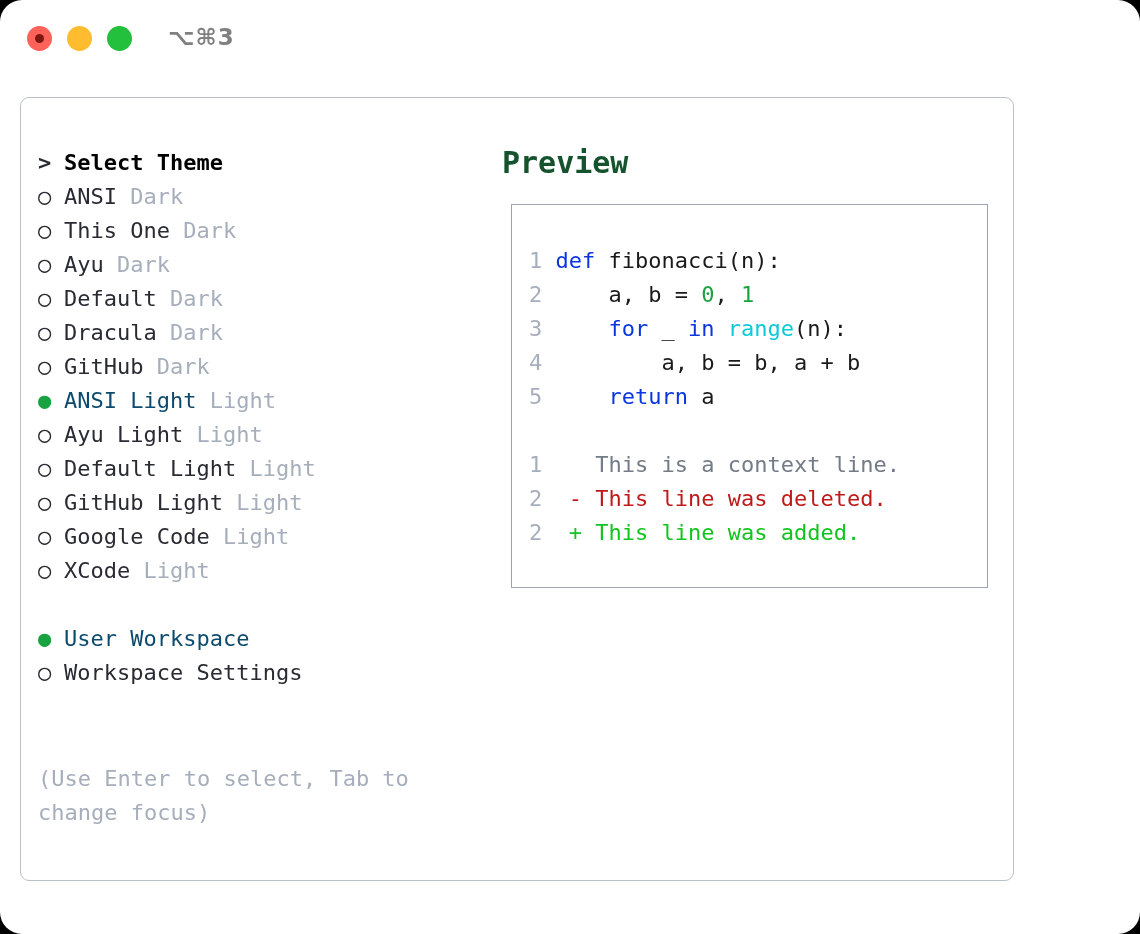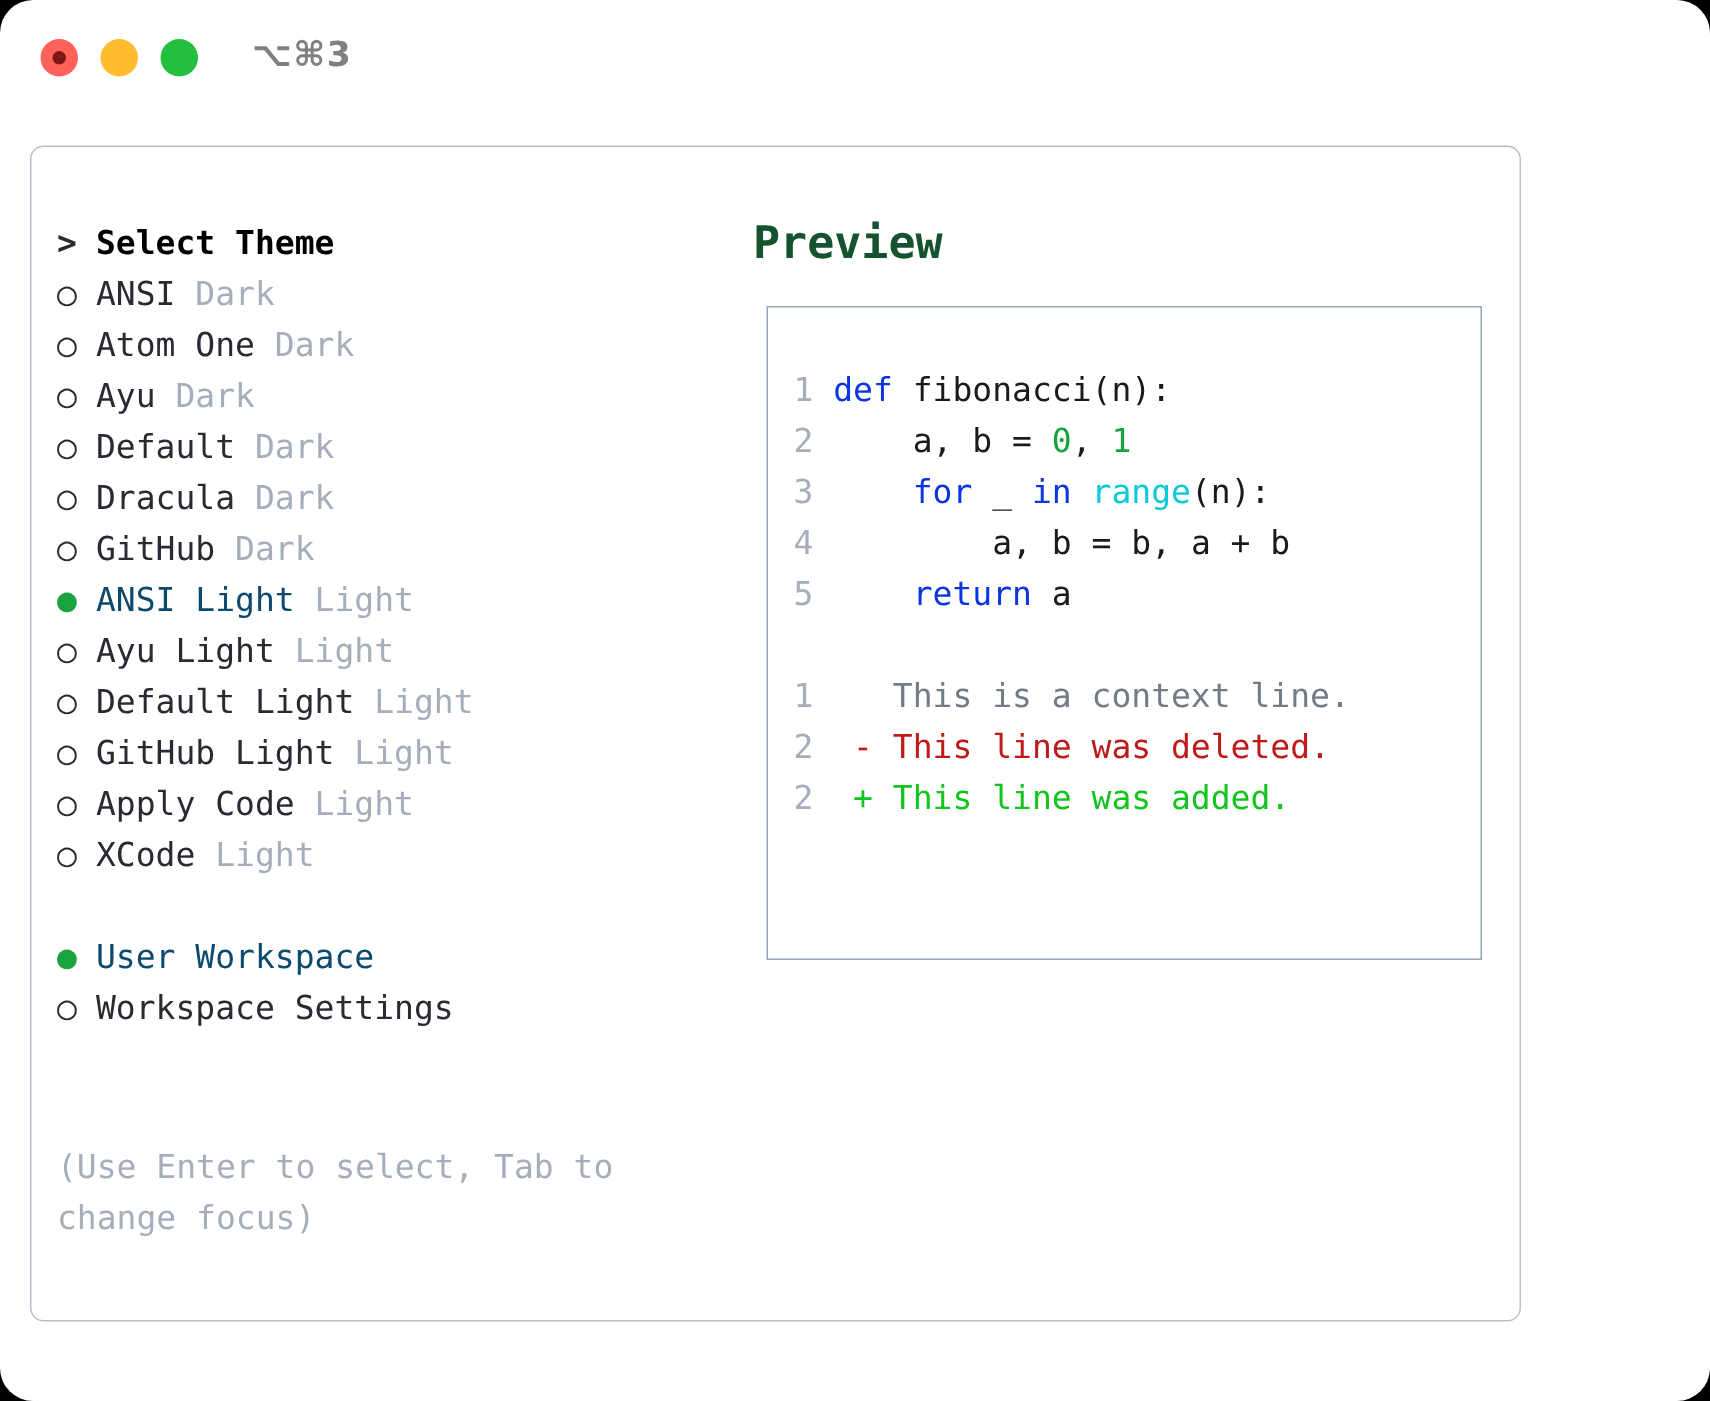--- a/index.html
+++ b/index.html
@@ -130,21 +130,21 @@
     font-weight: bold;
     color: #14532d;
     line-height: 34px;
   }
 
   #preview-box {
     position: absolute;
     left: 9px;
     top: 58px;
     width: 477px;
-    height: 436px;
+    height: 384px;
     border: 1.5px solid #9AA5B4;
     background: #ffffff;
   }
 
   #code {
     position: absolute;
     left: 17px;
     top: 39px;
     font-size: 22px;
     line-height: 34px;
@@ -178,30 +178,30 @@
   </div>
 
   <div id="panel">
 
     <div id="left-col">
 
       <div class="row heading"><span class="marker">&gt;</span><span>Select Theme</span></div>
 
       <div id="theme-list">
           <div class="row"><span class="marker">○</span><span class="name">ANSI </span><span class="badge">Dark</span></div>
-          <div class="row"><span class="marker">○</span><span class="name">Atom One </span><span class="badge">Dark</span></div>
+          <div class="row"><span class="marker">○</span><span class="name">This One </span><span class="badge">Dark</span></div>
           <div class="row"><span class="marker">○</span><span class="name">Ayu </span><span class="badge">Dark</span></div>
           <div class="row"><span class="marker">○</span><span class="name">Default </span><span class="badge">Dark</span></div>
           <div class="row"><span class="marker">○</span><span class="name">Dracula </span><span class="badge">Dark</span></div>
           <div class="row"><span class="marker">○</span><span class="name">GitHub </span><span class="badge">Dark</span></div>
           <div class="row"><span class="marker sel">●</span><span class="name sel">ANSI Light </span><span class="badge">Light</span></div>
           <div class="row"><span class="marker">○</span><span class="name">Ayu Light </span><span class="badge">Light</span></div>
           <div class="row"><span class="marker">○</span><span class="name">Default Light </span><span class="badge">Light</span></div>
           <div class="row"><span class="marker">○</span><span class="name">GitHub Light </span><span class="badge">Light</span></div>
-          <div class="row"><span class="marker">○</span><span class="name">Apply Code </span><span class="badge">Light</span></div>
+          <div class="row"><span class="marker">○</span><span class="name">Google Code </span><span class="badge">Light</span></div>
           <div class="row"><span class="marker">○</span><span class="name">XCode </span><span class="badge">Light</span></div>
         </div>
 
       <div class="spacer"></div>
 
 
       <div id="apply-list">
           <div class="row"><span class="marker sel">●</span><span class="name sel">User Workspace</span></div>
           <div class="row"><span class="marker">○</span><span class="name">Workspace Settings</span></div>
         </div>

